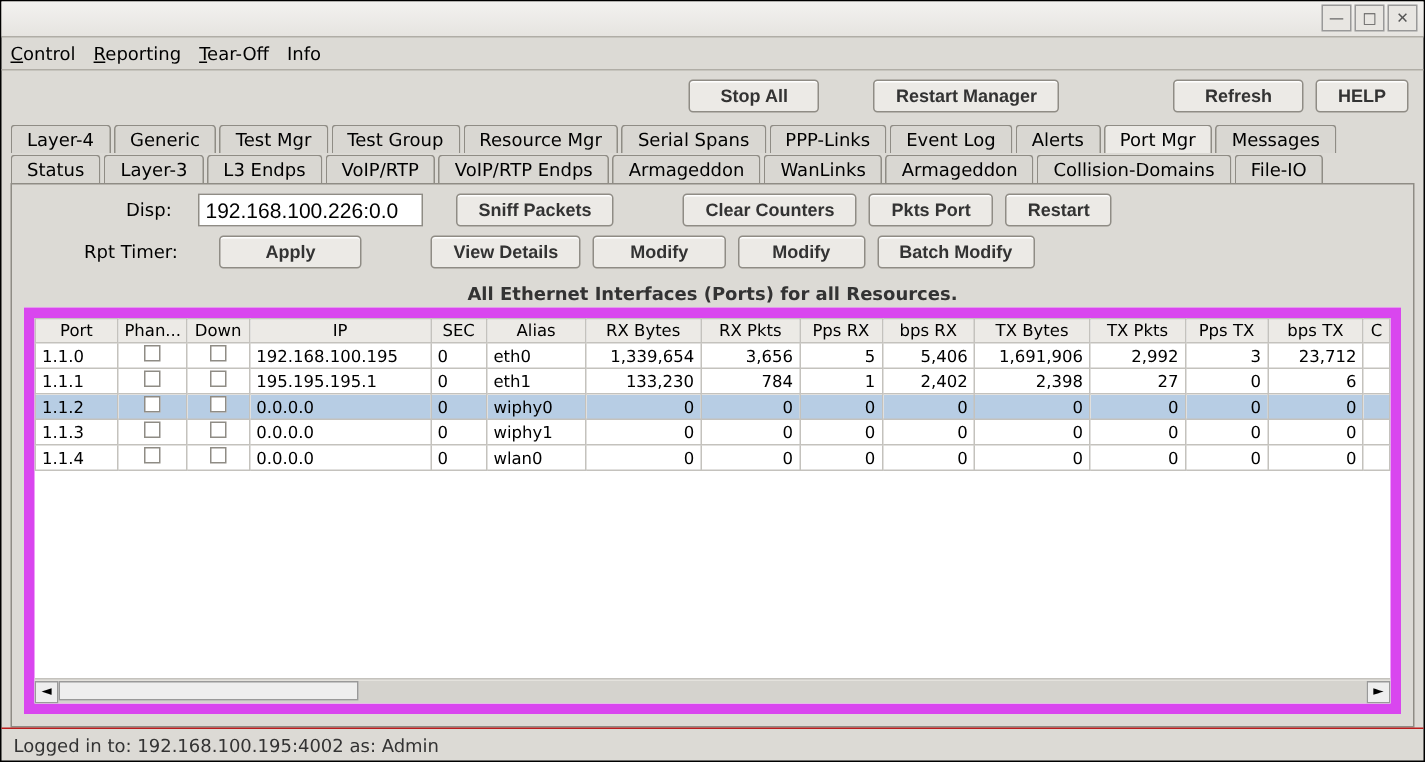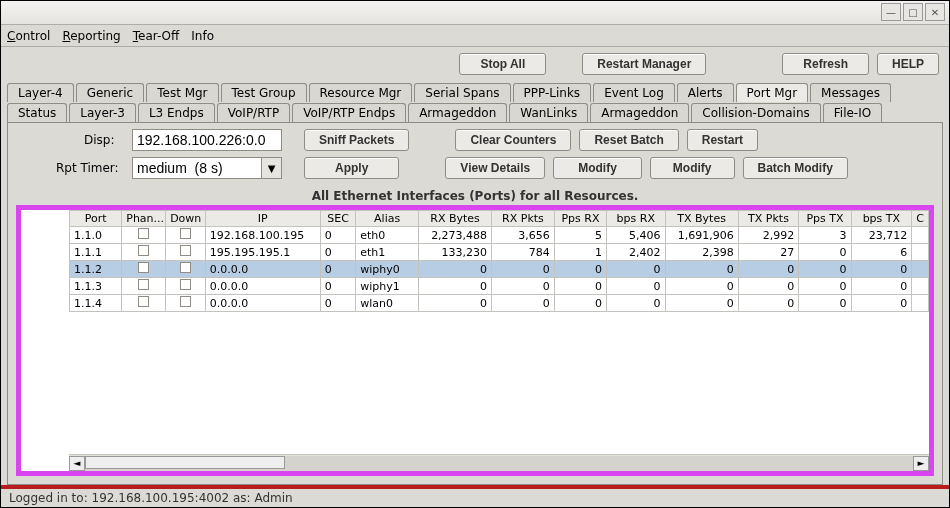--- a/index.html
+++ b/index.html
@@ -19,33 +19,33 @@
   .tab { border: 1px solid #8f8c85; border-bottom: none; background: #d9d7d2; padding: 2px 10px; margin-right: 2px; margin-top: 2px; border-radius: 3px 3px 0 0; cursor: pointer; font-size: 12px; white-space: nowrap; }
   .tab.active { background: #eceae6; position: relative; top: 0; }
   .panel { border: 1px solid #8f8c85; margin: 0 6px 0 6px; background: #dcdad5; padding: 6px 8px 8px 8px; flex: 1; display: flex; flex-direction: column; }
   .ctrl-row { display: flex; align-items: center; gap: 8px; margin-bottom: 6px; }
   .label { text-align: left; }
   input.text { border: 1px solid #8f8c85; background: #fff; padding: 2px 4px; height: 22px; font-size: 14px; }
   .combo { display: inline-flex; }
   .combo input { width: 130px; }
   .combo .drop { width: 20px; border: 1px solid #8f8c85; border-left: none; background: #e7e5e0; display: flex; align-items: center; justify-content: center; cursor: pointer; font-size: 10px;}
   .grid-title { text-align: center; font-weight: bold; color: #333; margin-top: 4px; }
-  .grid-wrap { border: 5px solid #d946ef; background: #fff; flex: 1; overflow: hidden; position: relative; margin-top: 2px; padding-left: 48px;}
+  .grid-wrap { border: 7px solid #d946ef; background: #fff; flex: 1; overflow: hidden; position: relative; margin-top: 2px;}
   table { border-collapse: collapse; width: 100%; table-layout: fixed; }
   th, td { border: 1px solid #c4c2bd; padding: 1px 4px; font-size: 11px; height: 16px; overflow: hidden; white-space: nowrap; }
   th { background: #eceae6; font-weight: normal; text-align: center; }
   td.num { text-align: right; }
   td.txt { text-align: left; }
   tr.sel td { background: #b7cde4; }
   .chk { display:inline-block; width:11px; height:11px; border:1px solid #8f8c85; background:#fff; }
   .hscroll { height: 17px; background: #e4e2dd; border-top: 1px solid #c4c2bd; position: relative; display:flex; align-items:center;}
   .hscroll .arrow { width:16px; height:15px; border:1px solid #999; background:#eee; display:flex; align-items:center; justify-content:center; font-size:9px; cursor:pointer;}
   .hscroll .track { flex:1; height:15px; background:#d5d3ce; position:relative; }
   .hscroll .thumb { position:absolute; left:0; top:0; height:13px; width:200px; border:1px solid #999; background:#eee; }
-  .statusbar { height: 22px; border-top: 4px solid #b91c1c; display: flex; align-items: center; padding: 0 8px; font-size: 12px; color:#333;}
+  .statusbar { height: 22px; border-top: 1px solid #b91c1c; display: flex; align-items: center; padding: 0 8px; font-size: 12px; color:#333;}
 </style>
 </head>
 <body>
 
 <div class="window">
 
   <div class="titlebar">
     <div class="winbtns">
       <div class="winbtn">—</div>
       <div class="winbtn">□</div>
@@ -98,31 +98,27 @@
   <div class="panel">
 
     <div class="ctrl-row">
       <div style="width:60px"></div>
       <span class="label" style="width:40px">Disp:</span>
       <input class="text" style="width: 150px;" value="192.168.100.226:0.0">
       <div style="width:6px"></div>
       <button class="btn">Sniff Packets</button>
       <div style="width:30px"></div>
       <button class="btn">Clear Counters</button>
-      <button class="btn">Reset Batch</button>
+      <button class="btn">Pkts Port</button>
       <button class="btn">Restart</button>
     </div>
 
     <div class="ctrl-row">
       <div style="width:32px"></div>
       <span class="label" style="width:68px">Rpt Timer:</span>
-      <div class="combo">
-        <input class="text" value="medium  (8 s)" style="">
-        <div class="drop">▼</div>
-      </div>
       <div style="width:6px"></div>
       <button class="btn" style="padding:3px 30px">Apply</button>
       <div style="width:30px"></div>
       <button class="btn">View Details</button>
       <button class="btn" style="padding:3px 24px">Modify</button>
       <button class="btn" style="padding:3px 22px">Modify</button>
       <button class="btn">Batch Modify</button>
     </div>
 
     <div class="grid-title">All Ethernet Interfaces (Ports) for all Resources.</div>
@@ -167,21 +163,21 @@
               </tr>
             </thead>
           <tbody id="tbody">
               <tr>
                 <td class="txt">1.1.0</td>
                 <td style="text-align: center;"><span class="chk"></span></td>
                 <td style="text-align: center;"><span class="chk"></span></td>
                 <td class="txt">192.168.100.195</td>
                 <td class="txt">0</td>
                 <td class="txt">eth0</td>
-                <td class="num">2,273,488</td>
+                <td class="num">1,339,654</td>
                 <td class="num">3,656</td>
                 <td class="num">5</td>
                 <td class="num">5,406</td>
                 <td class="num">1,691,906</td>
                 <td class="num">2,992</td>
                 <td class="num">3</td>
                 <td class="num">23,712</td>
                 <td class="txt"></td>
               </tr>
               <tr>

